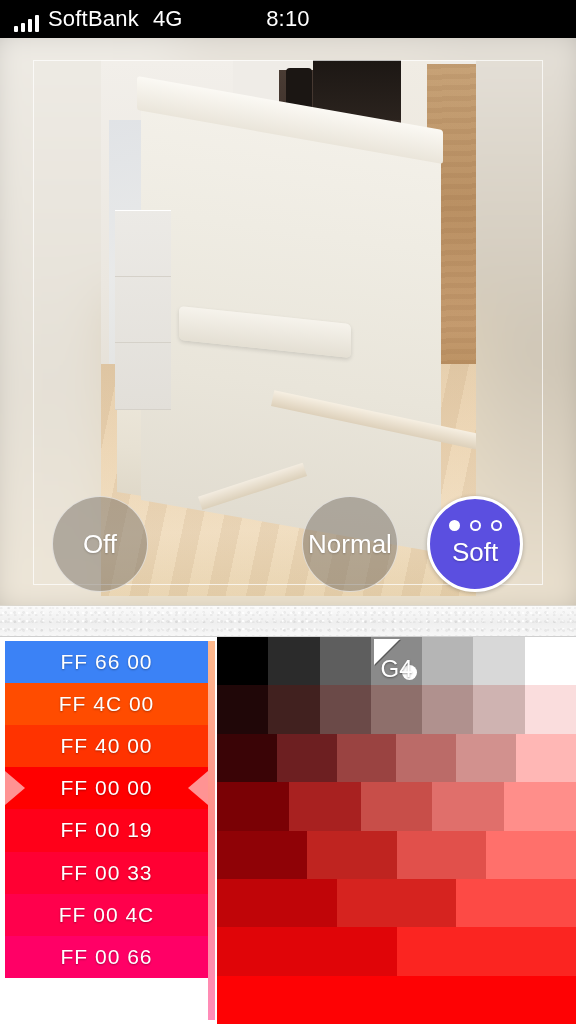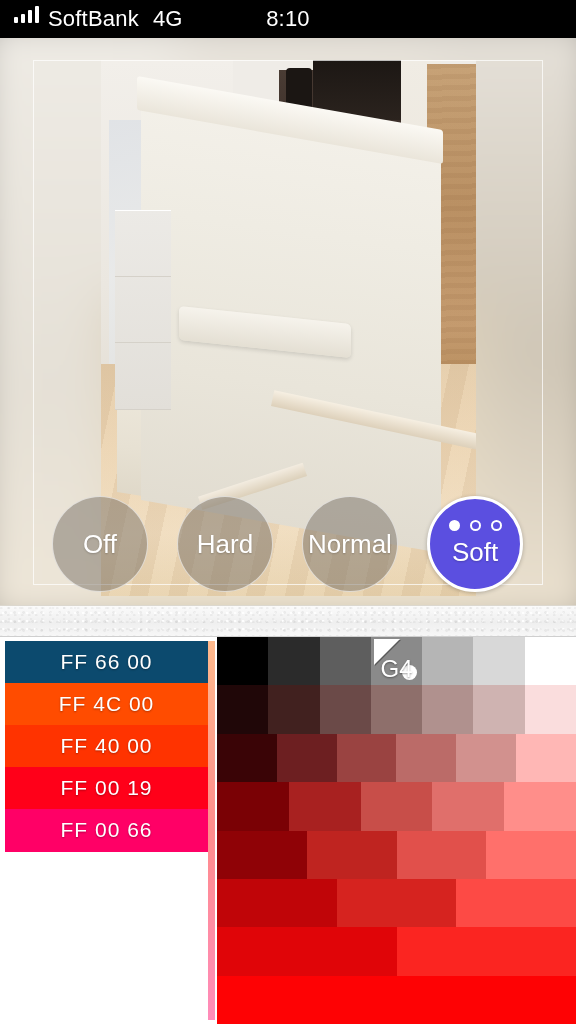--- a/index.html
+++ b/index.html
@@ -11,21 +11,21 @@
   }
   #app { position:relative; width:576px; height:1024px; overflow:hidden; }
 
   
   .statusbar {
     position:absolute; left:0; top:0; width:576px; height:38px;
     background:#000; color:#fff;
     display:flex; align-items:center;
     font-size:21px; letter-spacing:0.2px;
   }
-  .sb-left { display:flex; align-items:flex-start; padding-left:14px; gap:9px; }
+  .sb-left { display:flex; align-items:flex-end; padding-left:14px; gap:9px; }
   .signal { display:flex; align-items:flex-end; gap:3px; height:17px; }
   .signal i { display:block; width:4px; background:#fff; border-radius:1px; }
   .signal i:nth-child(1){ height:6px; }
   .signal i:nth-child(2){ height:9px; }
   .signal i:nth-child(3){ height:13px; }
   .signal i:nth-child(4){ height:17px; }
   .carrier { font-size:22px; }
   .nettype { font-size:22px; margin-left:5px; }
   .sb-center {
     position:absolute; left:0; right:0; top:0; height:38px;
@@ -315,54 +315,62 @@
       <div class="ph-skirt"></div>
       <div class="ph-skirt2"></div>
     </div>
 
     <div class="frame"></div>
 
     <div class="modes">
       <div class="mode m0">
         <span>Off</span>
       </div>
-      <div class="mode m1">
-        <span>Hard</span>
-      </div>
       <div class="mode m2">
         <span>Normal</span>
       </div>
       <div class="mode m3">
         <span class="dots">
           <i class="on"></i>
             <i></i>
             <i></i>
         </span>
         <span>Soft</span>
       </div>
     </div>
   </div>
 
   <div class="separator"></div>
 
   <div class="picker">
 
     <div class="swatches">
       <div class="swatch-col" id="swatch-col">
-          <div class="swatch" style="background: #0c4a6e;">
+          <div class="swatch" style="background: #3b82f6;">
             <span>FF 66 00</span>
           </div>
           <div class="swatch" style="background: rgb(255, 76, 0);">
             <span>FF 4C 00</span>
           </div>
           <div class="swatch" style="background: rgb(255, 51, 0);">
             <span>FF 40 00</span>
           </div>
+          <div class="swatch" style="background: rgb(255, 0, 0);">
+            <span class="sel-l"></span>
+            <span class="sel-r"></span>
+            <span>FF 00 00</span>
+          </div>
           <div class="swatch" style="background: rgb(255, 0, 25);">
             <span>FF 00 19</span>
+          </div>
+          <div class="swatch" style="background: rgb(255, 0, 51);">
+            <span>FF 00 33</span>
+          </div>
+          <div class="swatch" style="background: rgb(255, 0, 76);">
+            <span>FF 00 4C</span>
           </div>
           <div class="swatch" style="background: rgb(255, 0, 102);">
             <span>FF 00 66</span>
           </div>
         </div>
       <div class="swatch-edge" style="background: linear-gradient(rgb(255, 102, 0), rgb(255, 76, 0), rgb(255, 51, 0), rgb(255, 25, 0), rgb(255, 0, 0), rgb(255, 0, 25), rgb(255, 0, 51), rgb(255, 0, 76), rgb(255, 0, 102)); opacity: 0.45;"></div>
     </div>
 
     <div class="grid" id="color-grid">
         <div class="grow" style="height: 48.375px;">

